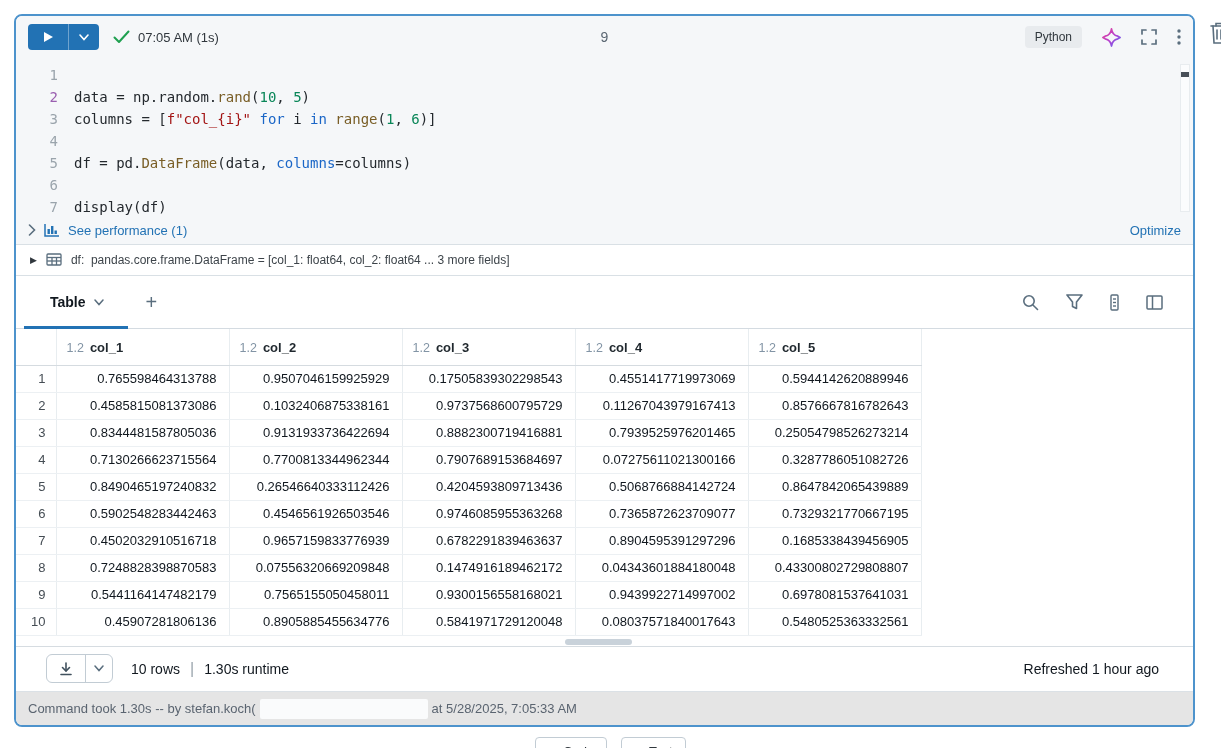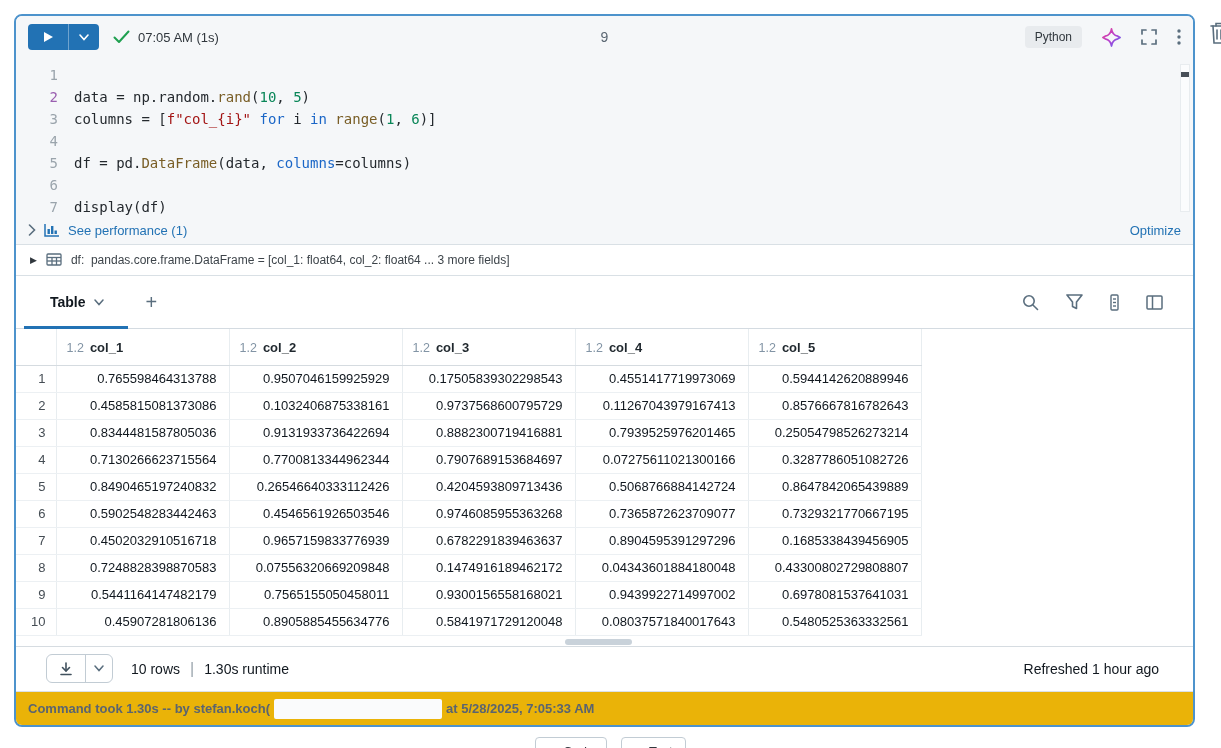--- a/index.html
+++ b/index.html
@@ -74,22 +74,22 @@
   
   .results-footer { height:46px; border-top:1px solid #d6dce1; display:flex; align-items:center; padding:0 30px; background:#fff; }
   .dl-group { display:flex; height:29px; border:1px solid #c2ccd4; border-radius:6px; overflow:hidden; background:#fff; }
   .dl-main { width:38px; display:flex; align-items:center; justify-content:center; cursor:pointer; }
   .dl-caret { width:27px; display:flex; align-items:center; justify-content:center; border-left:1px solid #c2ccd4; cursor:pointer; }
   .rows-info { margin-left:18px; font-size:14px; color:#11181f; }
   .info-sep { color:#9aa4ac; margin:0 10px; }
   .refreshed { margin-left:auto; font-size:14px; color:#11181f; padding-right:4px;text-align:right; }
 
   
-  .cmd-footer { height:34px; background:#eab308; border-top:1px solid #dbe1e6; display:flex; align-items:center;
-                padding:0 12px; font-size:13px; color:#5a6470;font-weight:bold; }
+  .cmd-footer { height:34px; background:#e5e5e5; border-top:1px solid #dbe1e6; display:flex; align-items:center;
+                padding:0 12px; font-size:13px; color:#5a6470; }
   .redact-gap { display:inline-block; width:168px; height:20px; background:#fafbfc; border-radius:2px; margin:0 4px; }
 
   
   .add-row { position:absolute; top:737px; left:0; width:100%; display:flex; justify-content:center; gap:14px; }
   .add-btn { display:flex; align-items:center; gap:6px; background:#fff; border:1px solid #c2ccd4; border-radius:4px;
              padding:5px 12px; font-size:13px; color:#30373d; cursor:pointer; }
   .add-plus { font-size:15px; color:#30373d; }
 
   
   .trash-partial { position:absolute; left:1209px; top:21px; color:#5a6e7e; }

